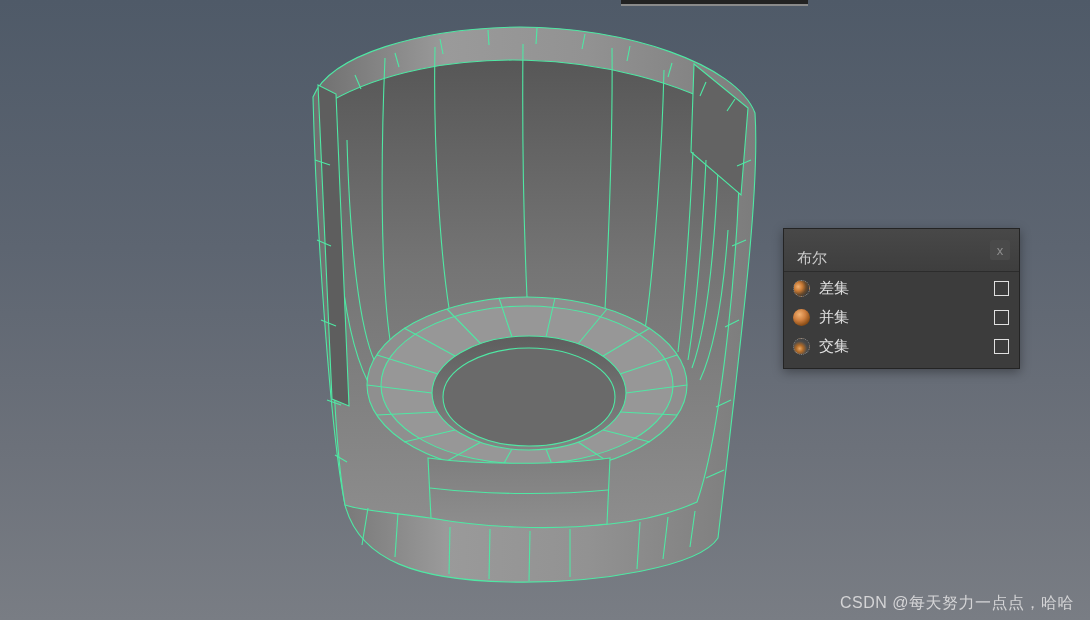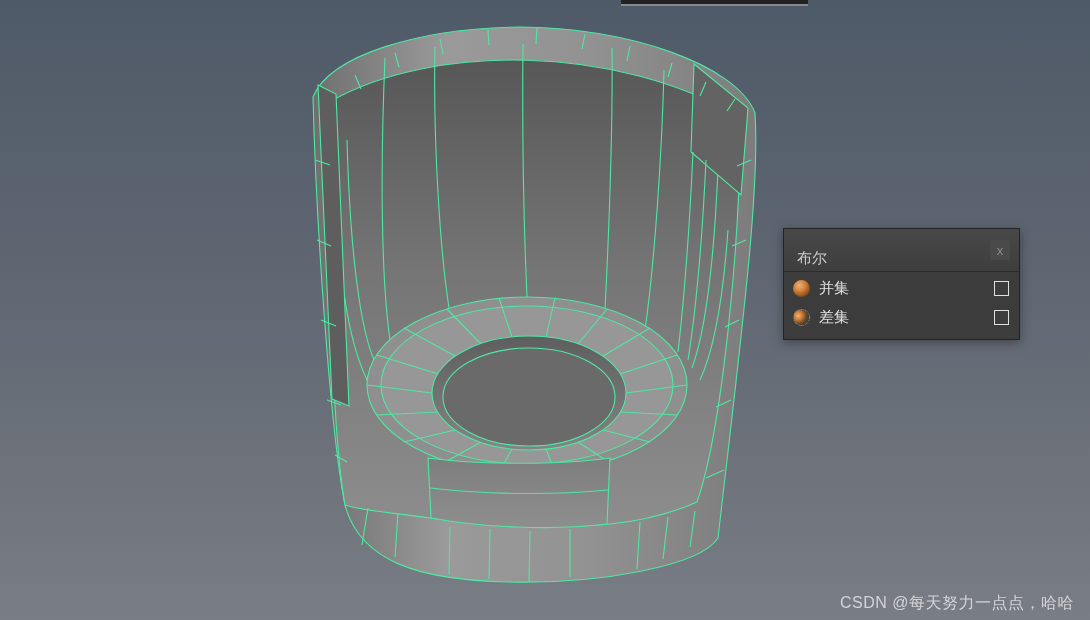--- a/index.html
+++ b/index.html
@@ -162,26 +162,31 @@
 
   <div class="toolbar-fragment"></div>
 
   <div class="panel">
     <div class="panel-titlebar">
       <span class="panel-title">布尔</span>
       <span class="panel-close">x</span>
     </div>
     <div class="panel-body">
       <div class="panel-row">
+        <span class="bool-icon icon-difference"></span>
+        <span class="row-label">差集</span>
+        <span class="row-checkbox"></span>
+      </div>
+      <div class="panel-row">
         <span class="bool-icon icon-union"></span>
         <span class="row-label">并集</span>
         <span class="row-checkbox"></span>
       </div>
       <div class="panel-row">
-        <span class="bool-icon icon-difference"></span>
-        <span class="row-label">差集</span>
+        <span class="bool-icon icon-intersection"></span>
+        <span class="row-label">交集</span>
         <span class="row-checkbox"></span>
       </div>
     </div>
   </div>
 
   <div class="watermark">CSDN @每天努力一点点，哈哈</div>
 </div>
 
 </body></html>

